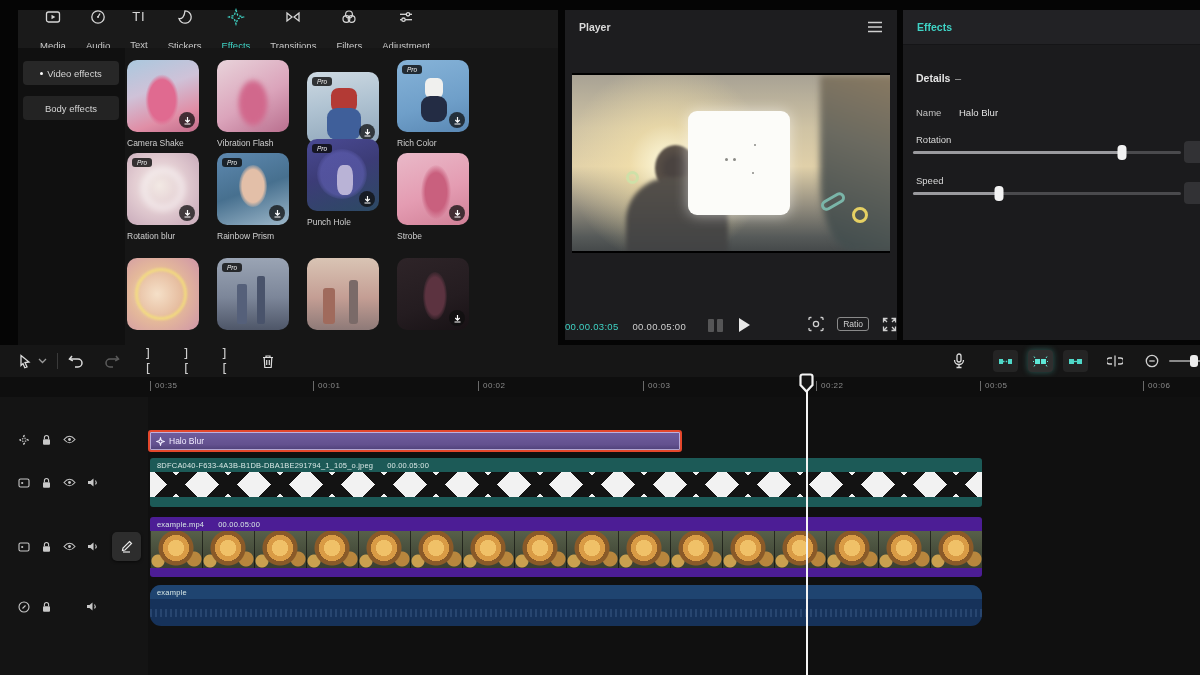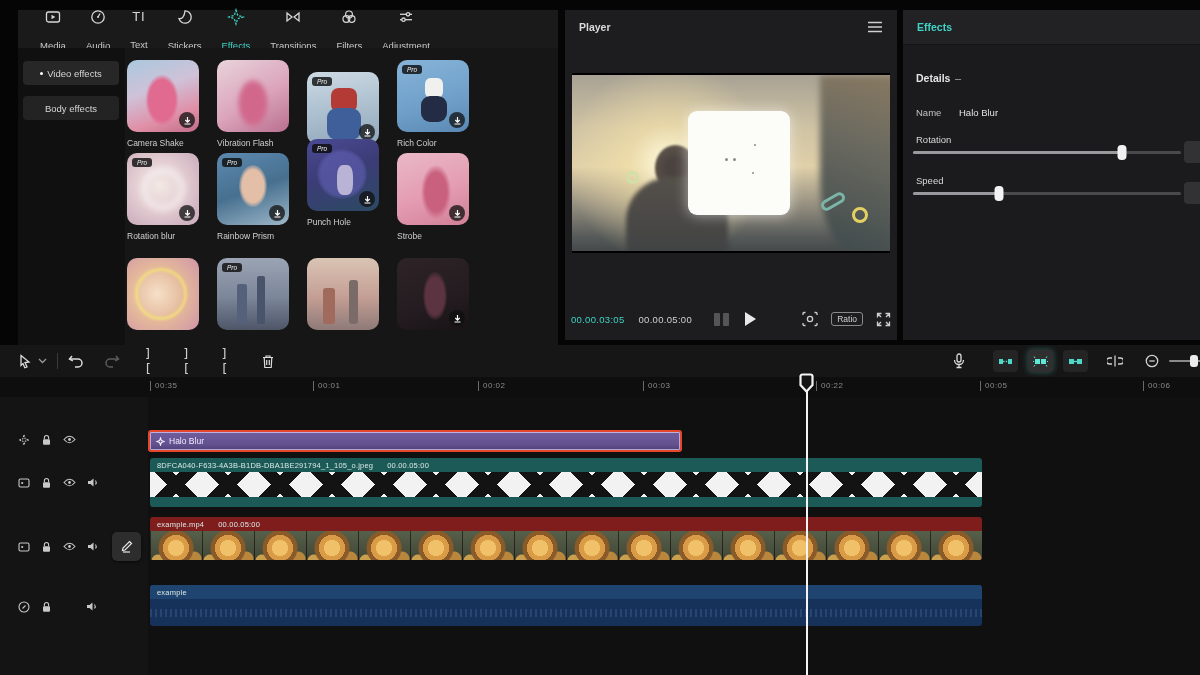--- a/index.html
+++ b/index.html
@@ -65,21 +65,21 @@
               background:linear-gradient(180deg,#55504a,#3c3f42); filter:blur(2px); }
   .sil-right { position:absolute; right:-4%; top:0; width:26%; height:100%;
                background:linear-gradient(200deg,#8a7a62 0%,#6b6a60 40%,#3e4a4c 100%);
                filter:blur(3px); border-radius:0 0 0 40%; }
   .whitecard { position:absolute; left:116px; top:36px; width:102px; height:104px; border-radius:9px;
                background:#fcfcf9; box-shadow:0 0 14px rgba(255,255,255,.55); }
   .speck { position:absolute; border-radius:50%; background:#8a8a86; }
   .ring { position:absolute; border-radius:50%; border:3px solid #e5d063; }
   .ring2 { position:absolute; border-radius:8px; border:3px solid #7ab5a8; transform:rotate(-30deg); }
   #player-controls { position:absolute; left:0; bottom:8px; width:100%; height:26px;
-                     display:flex; align-items:center; padding:0 6px; }
+                     display:flex; align-items:flex-end; padding:0 0; }
   .time-cur { font-size:9.5px; color:#3fd3c5; letter-spacing:.3px; }
   .time-dur { font-size:9.5px; color:#cfcfcf; margin-left:14px; letter-spacing:.3px; }
   .pausebars { margin-left:22px; display:flex; gap:3px; opacity:.45; }
   .pausebars i { width:6px; height:13px; background:#9a9a9a; border-radius:1px; }
   .playbtn { margin-left:16px; width:0; height:0; border-left:11px solid #e8e8e8;
              border-top:7px solid transparent; border-bottom:7px solid transparent; cursor:pointer; }
   .pc-right { margin-left:auto; display:flex; align-items:center; gap:13px; }
   .ratio { font-size:8.5px; color:#cfcfcf; border:1px solid #8a8a8a; border-radius:3px; padding:1px 5px; }
 
   
@@ -130,32 +130,32 @@
   .clip-head { height:14px; display:flex; align-items:center; padding-left:7px; gap:14px; }
   .fname { font-size:7.5px; color:#d8e8e6; letter-spacing:.2px; white-space:nowrap; }
   .xstrip { height:25px; background:#f2f2f2;
     background-image:
       linear-gradient(45deg, transparent 38%, #131313 38% 50%, transparent 50%),
       linear-gradient(-45deg, transparent 38%, #131313 38% 50%, transparent 50%),
       linear-gradient(45deg, transparent 50%, #131313 50% 62%, transparent 62%),
       linear-gradient(-45deg, transparent 50%, #131313 50% 62%, transparent 62%);
     background-size:52px 25px; }
 
-  .clip-video { position:absolute; left:150px; top:120px; width:832px; height:43px; border-radius:3px;
-                overflow:hidden; background:#7f1d1d; cursor:pointer; }
+  .clip-video { position:absolute; left:150px; top:120px; width:832px; height:60px; border-radius:3px;
+                overflow:hidden; background:#4c1d95; cursor:pointer; }
   .filmstrip { height:37px; background:#3c4034;
     background-image:
       radial-gradient(circle at 26px 17px, #f0c168 0 8px, #d99b45 8px 13px, #8a5a28 13px 17px, rgba(0,0,0,0) 18px),
       radial-gradient(circle at 8px 30px, #caa04f 0 6px, rgba(0,0,0,0) 7px),
       radial-gradient(circle at 44px 28px, #b8863d 0 7px, rgba(0,0,0,0) 8px),
       repeating-linear-gradient(90deg, rgba(0,0,0,.55) 0 1px, rgba(0,0,0,0) 1px 52px),
       linear-gradient(180deg,#57604a 0%,#3a3f30 100%);
     background-size:52px 37px,52px 37px,52px 37px,52px 37px,100% 100%; }
 
-  .clip-audio { position:absolute; left:150px; top:188px; width:832px; height:41px; border-radius:3px;
+  .clip-audio { position:absolute; left:150px; top:188px; width:832px; height:41px; border-radius:11px;
                 overflow:hidden; background:#16325a; cursor:pointer; }
   .clip-audio .clip-head { background:#1f4470; }
   .clip-audio .wave { height:27px;
      background:repeating-linear-gradient(90deg, rgba(120,160,210,.18) 0 2px, rgba(0,0,0,0) 2px 5px);
      background-size:100% 8px; background-position:0 center; background-repeat:no-repeat; }
 
   #playhead-line { left:806px; top:377px; width:2px; height:298px; background:#f4f4f4; z-index:40; }
   #playhead-head { left:799px; top:373px; z-index:41; }
 
   svg { display:block; }

